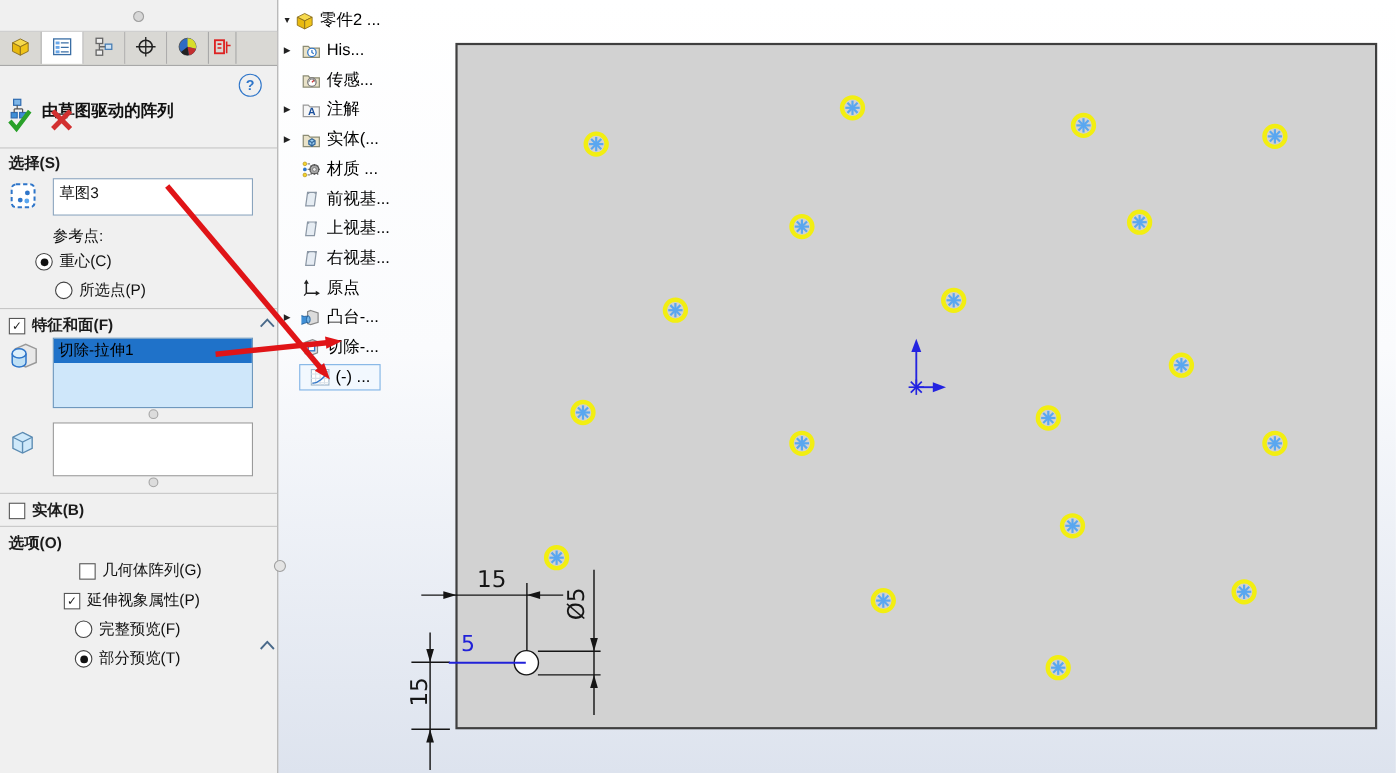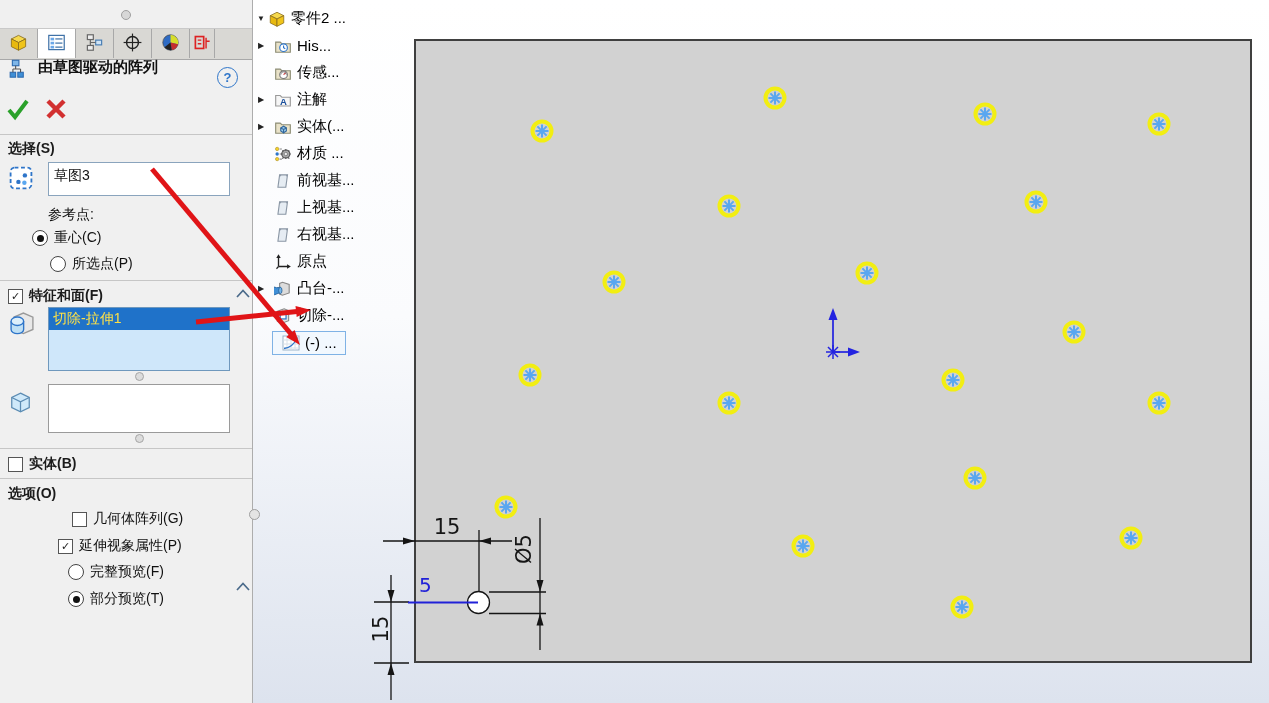--- a/index.html
+++ b/index.html
@@ -29,21 +29,21 @@
   .topstrip{position:absolute;left:0;top:0;width:100%;height:28px;border-bottom:1px solid #c9c9c9;}
   .grip{position:absolute;left:121px;top:10px;width:8px;height:8px;border-radius:50%;
     background:#d7d7d7;border:1px solid #9f9f9f;}
   .tabs{position:absolute;left:0;top:29px;width:100%;height:30px;background:#d9d8d4;
     border-bottom:1px solid #a8a8a8;display:flex;}
   .tab{width:37px;height:29px;border-right:1px solid #a8a8a8;display:flex;align-items:center;
     justify-content:center;background:#d9d8d4;}
   .tab.active{background:#fff;}
   .tab svg{width:19px;height:19px;}
   .tab.partial{width:24px;overflow:hidden;}
-  .titlerow{position:absolute;left:0;top:58px;width:100%;height:30px;display:flex;align-items:flex-start;}
+  .titlerow{position:absolute;left:0;top:80px;width:100%;height:30px;display:flex;align-items:flex-end;}
   .titlerow [data-icon]{margin-left:8px;width:24px;height:22px;display:inline-flex;}
   .titlerow [data-icon] svg{width:24px;height:22px;}
   .title{font-weight:bold;font-size:15px;margin-left:6px;}
   .help{position:absolute;right:14px;top:3px;width:19px;height:19px;border:1.6px solid #2e75c9;
     border-radius:50%;color:#2e75c9;font-weight:bold;font-size:13px;display:flex;
     align-items:center;justify-content:center;}
   .actions{position:absolute;left:6px;top:97px;height:28px;display:flex;gap:14px;}
   .actions span{display:inline-flex;width:24px;height:24px;}
   .hr{position:absolute;left:0;width:100%;height:0;border-top:1px solid #c6c6c6;}
   .row{position:absolute;left:0;width:100%;display:flex;align-items:center;}
@@ -53,21 +53,21 @@
     align-items:center;justify-content:center;font-size:11px;color:#222;flex:0 0 13px;}
   .cb.checked::after{content:"✓";font-weight:bold;}
   .radio{width:14px;height:14px;border:1px solid #444;border-radius:50%;background:#fff;
     display:inline-flex;align-items:center;justify-content:center;flex:0 0 14px;}
   .radio.selected::after{content:"";width:7px;height:7px;border-radius:50%;background:#111;}
   .cb+label,.radio+label{margin-left:6px;}
   .inputbox{position:absolute;left:48px;width:182px;background:#fff;border:1px solid #8aa4bd;
     font-size:14px;padding:4px 18px 0 5px;box-sizing:border-box;}
   .listbox{position:absolute;left:48px;width:182px;background:#cfe7fa;border:1px solid #6f98bd;
     box-sizing:border-box;overflow:hidden;}
-  .listbox .sel{background:#1f72c9;color:#fde047;padding:1px 4px;height:20px;line-height:19px;}
+  .listbox .sel{background:#1f72c9;color:#000000;padding:1px 4px;height:20px;line-height:19px;}
   .pmicon{position:absolute;display:inline-flex;}
   .pmicon svg{width:100%;height:100%;}
   .boxgrip{position:absolute;width:7px;height:7px;border-radius:50%;background:#dcdcdc;border:1px solid #a5a5a5;}
 
   .split-handle{position:absolute;left:249px;top:509px;width:9px;height:9px;border-radius:50%;
     background:#e4e4e4;border:1px solid #9f9f9f;z-index:4;}
 
   
   #arrows{position:absolute;left:0;top:0;z-index:5;pointer-events:none;}
 </style>

